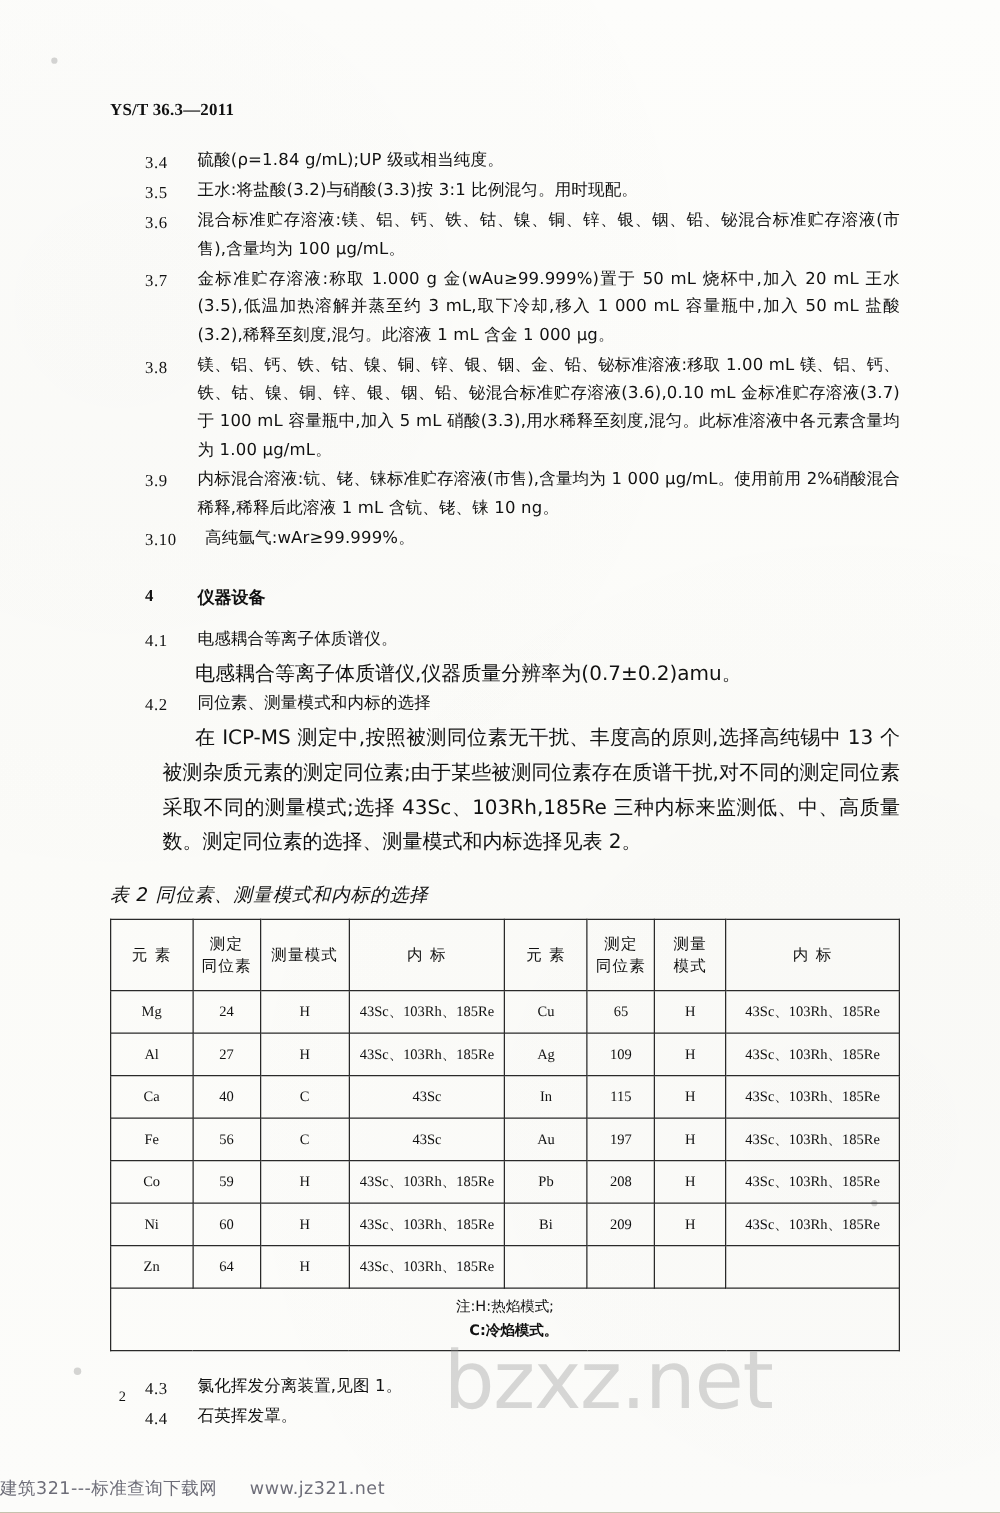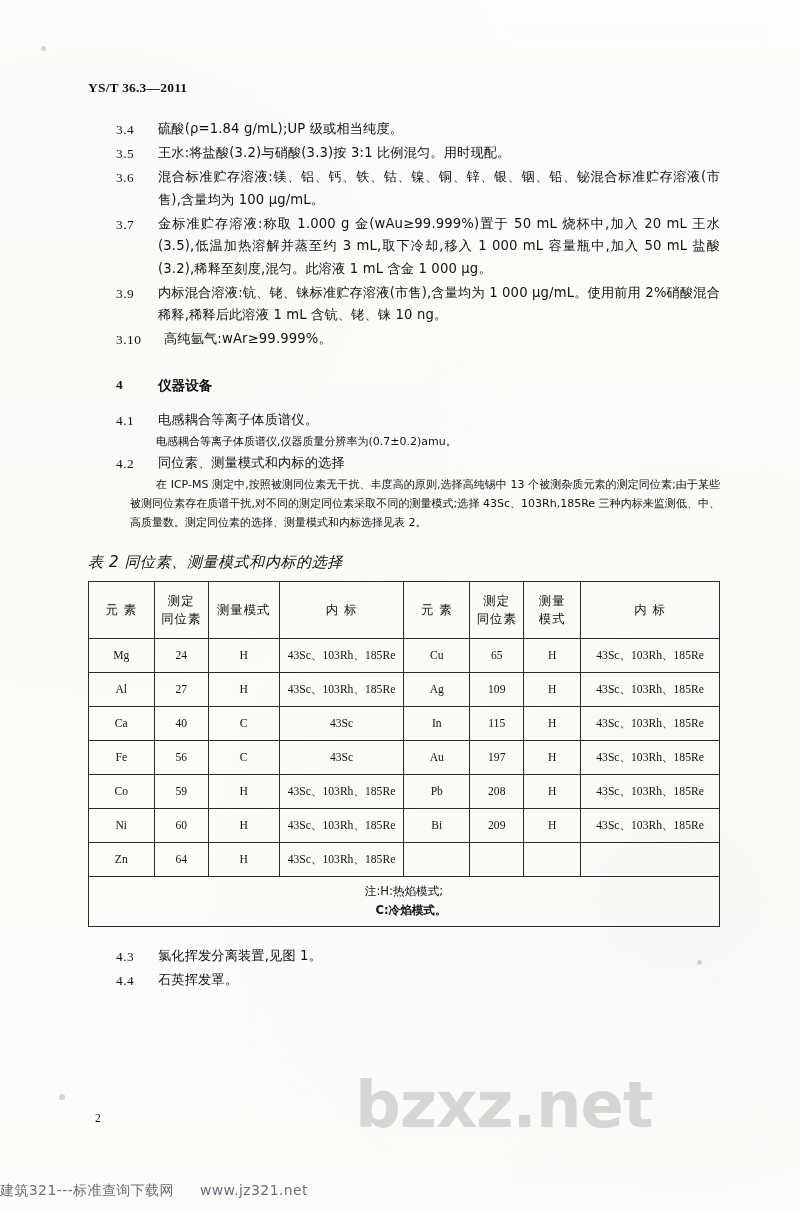--- a/index.html
+++ b/index.html
@@ -55,21 +55,21 @@
     margin-left: 28px;
   }
   .num.wide { width: 48px; flex-basis: 48px; }
   .body-txt {
     flex: 1 1 auto;
     text-align: justify;
     text-justify: inter-ideograph;
     letter-spacing: 0.15px;
   }
   .indent-para {
-    font-size: 11px;
+    font-size: 16px;
     line-height: 1.72;
     text-align: justify;
     text-justify: inter-ideograph;
     margin-left: 42px;
     text-indent: 26px;
   }
   .section-head {
     display: flex;
     align-items: flex-start;
     font-size: 13.6px;
@@ -124,21 +124,21 @@
     left: 95px;
     top: 1112px;
     font-size: 11.5px;
     font-family: "Liberation Serif", serif;
   }
   .watermark {
     position: absolute;
     left: 355px;
     top: 1068px;
     font-size: 64px;
-    font-weight: bold;
+    font-weight: normal;
     color: rgba(140,140,140,0.33);
     font-family: "DejaVu Sans", sans-serif;
     letter-spacing: -1px;
     pointer-events: none;
     white-space: nowrap;
   }
   .footer {
     position: absolute;
     left: 0;
     right: 0;
@@ -183,20 +183,24 @@
     <div class="clause">
       <span class="num">3.6</span>
       <span class="body-txt">混合标准贮存溶液:镁、铝、钙、铁、钴、镍、铜、锌、银、铟、铅、铋混合标准贮存溶液(市售),含量均为 100 μg/mL。</span>
     </div>
 
     <div class="clause">
       <span class="num">3.7</span>
       <span class="body-txt">金标准贮存溶液:称取 1.000 g 金(wAu≥99.999%)置于 50 mL 烧杯中,加入 20 mL 王水(3.5),低温加热溶解并蒸至约 3 mL,取下冷却,移入 1 000 mL 容量瓶中,加入 50 mL 盐酸(3.2),稀释至刻度,混匀。此溶液 1 mL 含金 1 000 μg。</span>
     </div>
 
+    <div class="clause">
+      <span class="num">3.8</span>
+      <span class="body-txt">镁、铝、钙、铁、钴、镍、铜、锌、银、铟、金、铅、铋标准溶液:移取 1.00 mL 镁、铝、钙、铁、钴、镍、铜、锌、银、铟、铅、铋混合标准贮存溶液(3.6),0.10 mL 金标准贮存溶液(3.7)于 100 mL 容量瓶中,加入 5 mL 硝酸(3.3),用水稀释至刻度,混匀。此标准溶液中各元素含量均为 1.00 μg/mL。</span>
+    </div>
 
     <div class="clause">
       <span class="num">3.9</span>
       <span class="body-txt">内标混合溶液:钪、铑、铼标准贮存溶液(市售),含量均为 1 000 μg/mL。使用前用 2%硝酸混合稀释,稀释后此溶液 1 mL 含钪、铑、铼 10 ng。</span>
     </div>
 
     <div class="clause">
       <span class="num wide">3.10</span>
       <span class="body-txt">高纯氩气:wAr≥99.999%。</span>
     </div>

